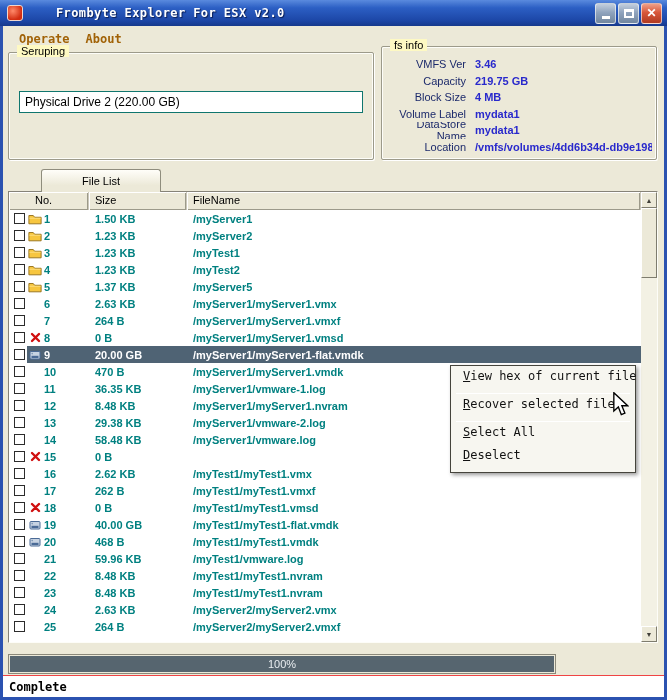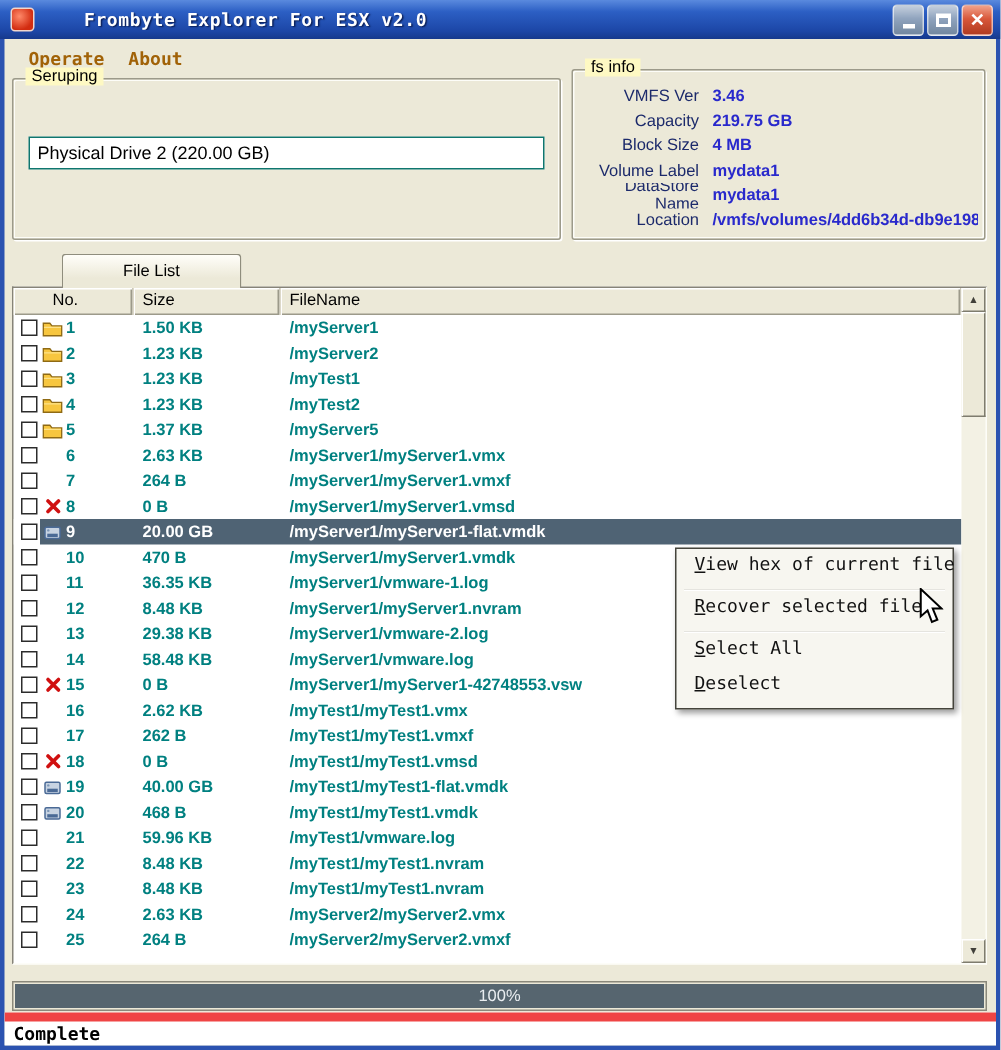--- a/index.html
+++ b/index.html
@@ -93,27 +93,27 @@
     background:#f7f6f0; border:1px solid #45443c; padding:2px;
     box-shadow:2px 2px 4px rgba(0,0,0,.4); }
   .cmi { height:23px; line-height:21px; padding-left:9px; color:#121212;
     font:12px "DejaVu Sans Mono", monospace; border:1px solid transparent; white-space:nowrap; }
   .cmi.hl { background:#ccc8b8; border-color:#fff #6e6d60 #6e6d60 #fff; }
   .cms { height:1px; background:#9e9c8c; border-bottom:1px solid #fff; margin:2px 3px; }
 
   #cursor { position:absolute; left:609px; top:366px; z-index:6; }
 
   
-  #progress { position:absolute; left:5px; top:628px; width:650px; height:20px;
+  #progress { position:absolute; left:5px; top:628px; width:548px; height:20px;
     border:1px solid #8a887a; background:#ece9d8; }
   #progress-fill { position:absolute; inset:1px; background:var(--progress-fill,#56656f);
     display:flex; align-items:center; justify-content:center;
     font:11px "Liberation Sans", sans-serif; color:#e9edf0; }
   #statusbar { position:absolute; left:0; right:0; bottom:0; height:22px;
-    background:#fff; border-top:6px solid #ef4444; color:#000;
+    background:#fff; border-top:1px solid #ef4444; color:#000;
     font:bold 12px "DejaVu Sans Mono", monospace;
     display:flex; align-items:center; padding-left:6px; }
 </style>
 </head>
 <body>
 
 <div id="win">
 
   <div id="titlebar">
     <div id="app-icon"></div>
@@ -315,21 +315,20 @@
           </div>
           <div class="trow">
             <span class="cb"></span>
             <span class="ric">
               <svg width="11" height="11" viewBox="0 0 11 11">
                 <path d="M2 2 L9 9 M9 2 L2 9" style="stroke:#d01010" stroke-width="2.4" stroke-linecap="round"></path>
               </svg>
             </span>
             <span class="no">15</span>
             <span class="size">0 B</span>
-            <span class="fname">/myServer1/myServer1-42748553.vsw</span>
           </div>
           <div class="trow">
             <span class="cb"></span>
             <span class="ric"></span>
             <span class="no">16</span>
             <span class="size">2.62 KB</span>
             <span class="fname">/myTest1/myTest1.vmx</span>
           </div>
           <div class="trow">
             <span class="cb"></span>

